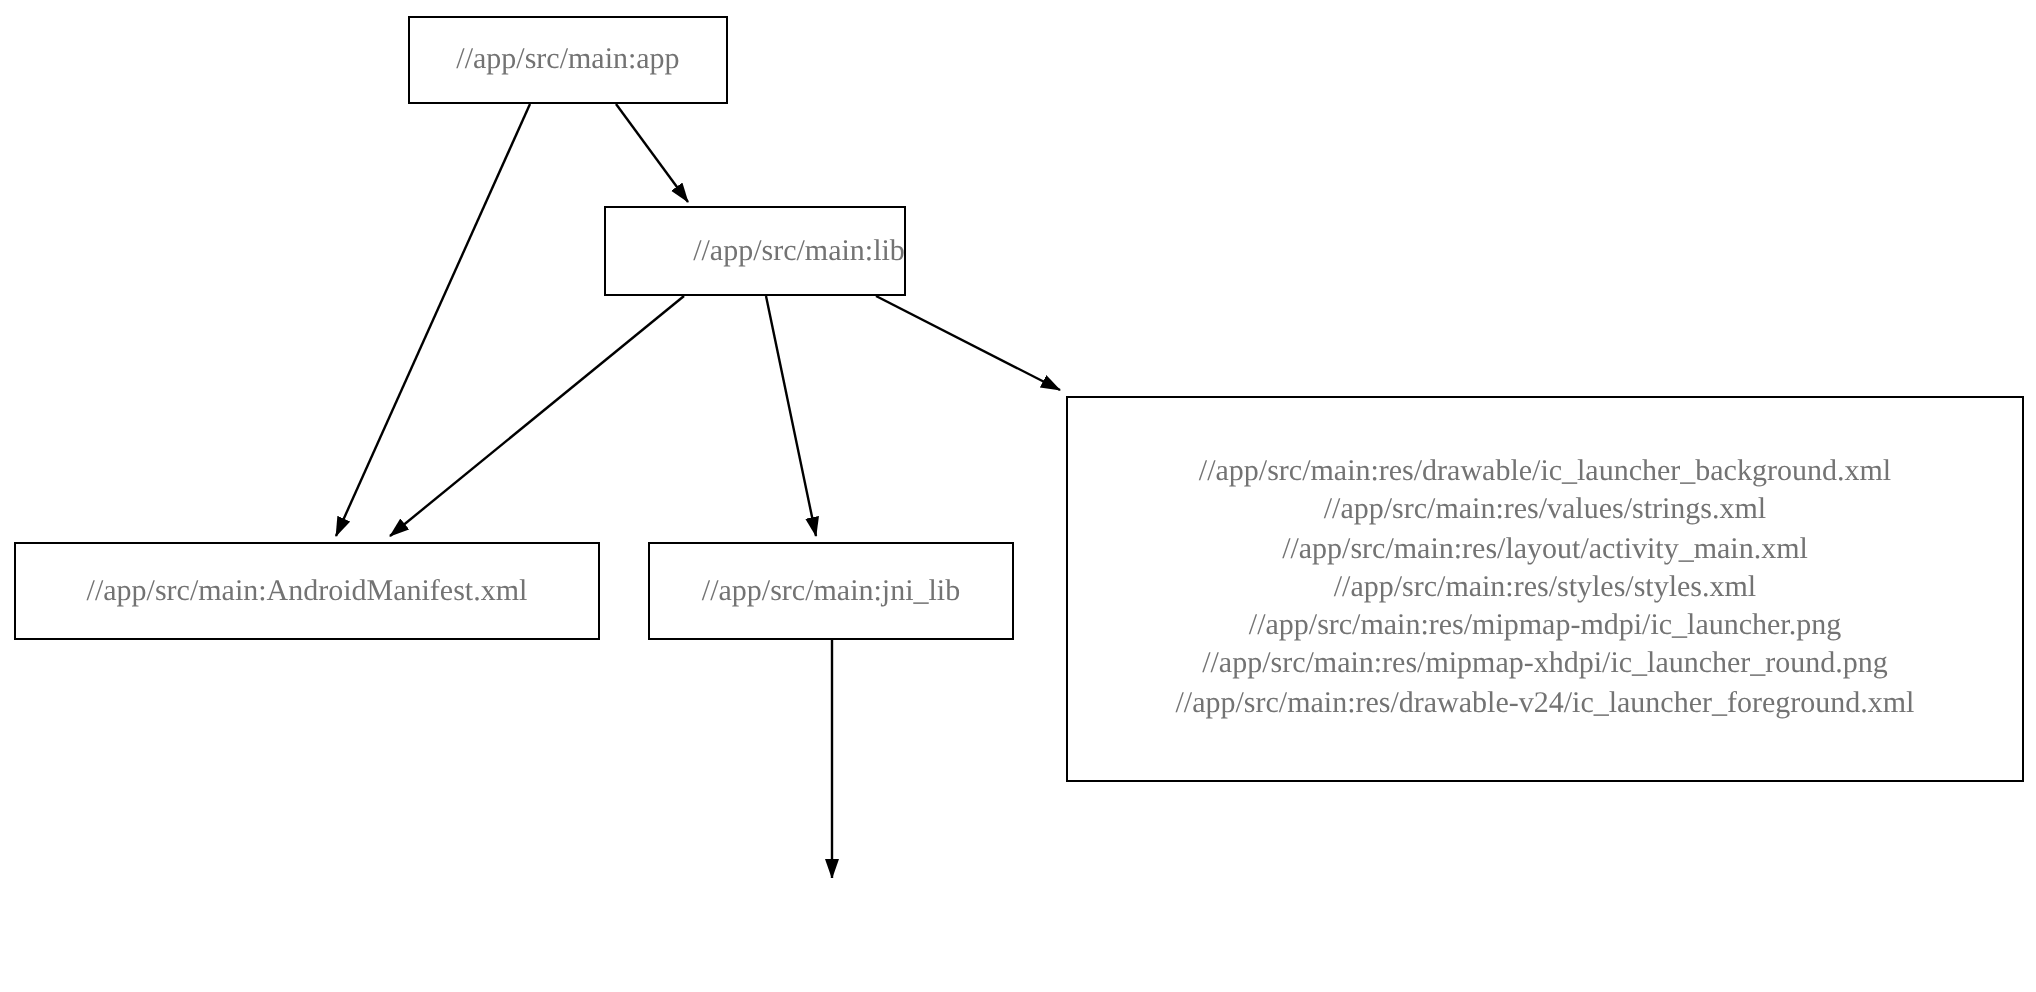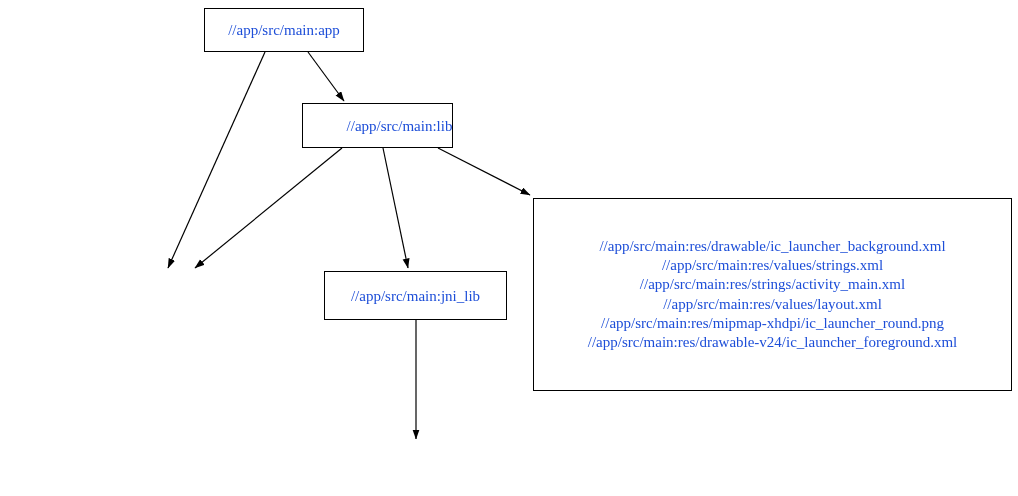--- a/index.html
+++ b/index.html
@@ -6,21 +6,21 @@
     margin: 0;
     padding: 0;
     background: #ffffff;
   }
   #canvas {
     position: relative;
     width: 1018px;
     height: 439px;
     background: #ffffff;
     font-family: "Liberation Serif", "DejaVu Serif", serif;
-    color: #1d4ed8;
+    color: #737373;
     overflow: hidden;
     border-radius: 27px;
   }
   #edges {
     position: absolute;
     left: 0;
     top: 0;
     width: 1018px;
     height: 496px;
     pointer-events: none;
@@ -75,28 +75,32 @@
   </svg>
 
   <div id="node-app" class="node">
     <span>//app/src/main:app</span>
   </div>
 
   <div id="node-lib" class="node">
     <span>//app/src/main:lib</span>
   </div>
 
+  <div id="node-manifest" class="node">
+    <span>//app/src/main:AndroidManifest.xml</span>
+  </div>
 
   <div id="node-jni-lib" class="node">
     <span>//app/src/main:jni_lib</span>
   </div>
 
   <div id="node-res-group" class="node multiline">
     <span>//app/src/main:res/drawable/ic_launcher_background.xml</span>
     <span>//app/src/main:res/values/strings.xml</span>
-    <span>//app/src/main:res/strings/activity_main.xml</span>
-    <span>//app/src/main:res/values/layout.xml</span>
+    <span>//app/src/main:res/layout/activity_main.xml</span>
+    <span>//app/src/main:res/styles/styles.xml</span>
+    <span>//app/src/main:res/mipmap-mdpi/ic_launcher.png</span>
     <span>//app/src/main:res/mipmap-xhdpi/ic_launcher_round.png</span>
     <span>//app/src/main:res/drawable-v24/ic_launcher_foreground.xml</span>
   </div>
 
 
 </div>
 
 </body></html>

